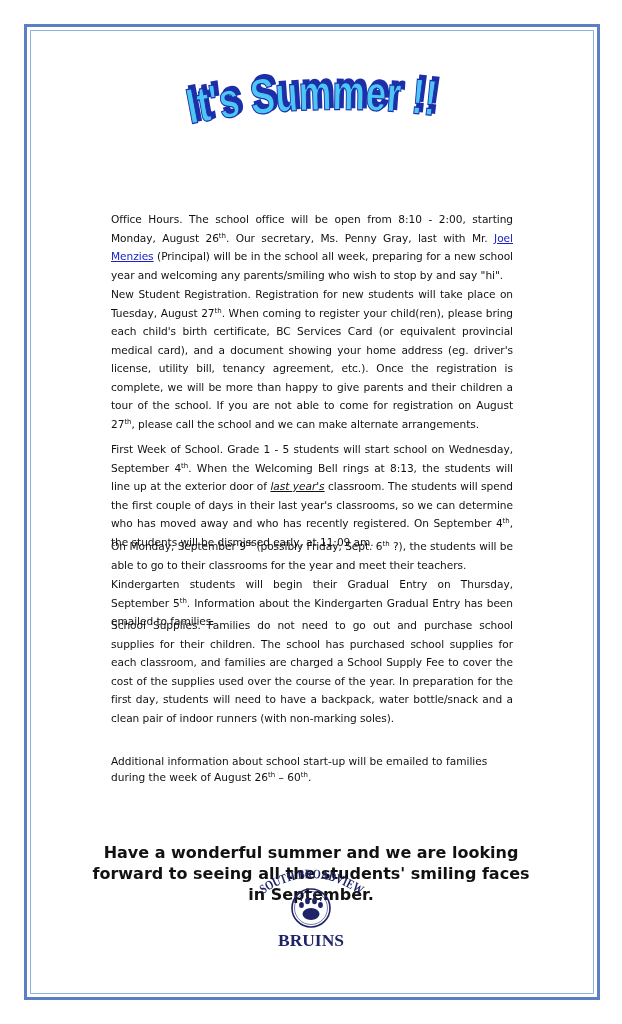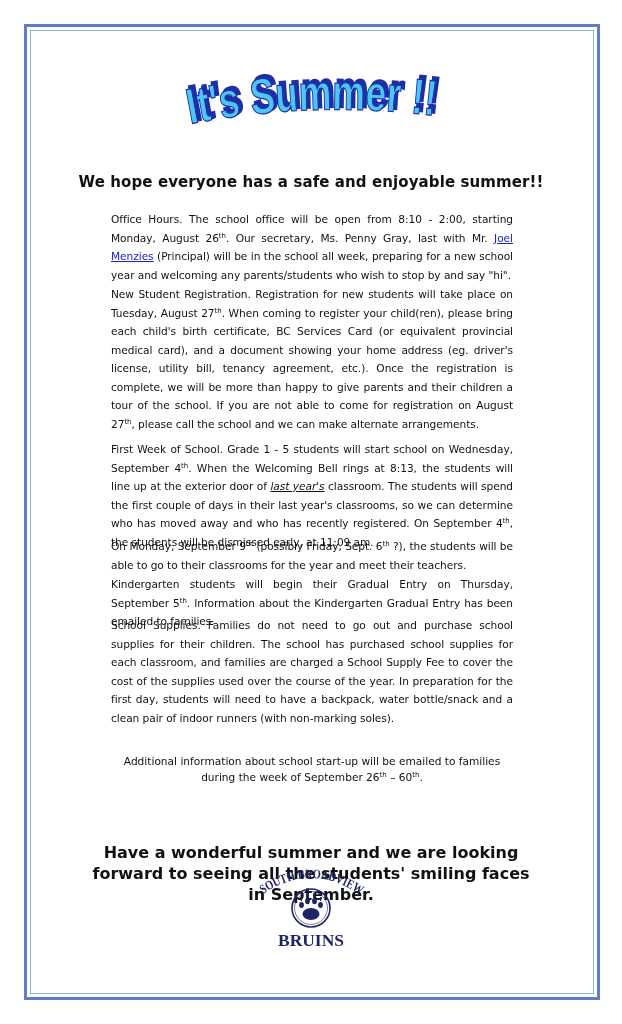--- a/index.html
+++ b/index.html
@@ -33,21 +33,21 @@
   .para sup { font-size: 7px; line-height: 0; vertical-align: 4px; }
   .para a { color: #1a22c8; text-decoration: underline; }
   .para .u { text-decoration: underline; font-style: italic; }
   #p-office { top: 210px; }
   #p-reg { top: 285px; }
   #p-first { top: 428px; margin-top: 12px; }
   #p-monday { top: 537px; }
   #p-kinder { top: 575px; }
   #p-supplies { top: 616px; }
   .additional {
-    position: absolute; left: 111px; width: 402px; top: 753px; text-align: center;
+    position: absolute; left: 111px; width: 402px; top: 753px; text-align: left;
     font-size: 10.6px; line-height: 16px;
   }
   .additional sup { font-size: 7px; line-height: 0; vertical-align: 4px; }
   .closing {
     position: absolute; left: 90px; width: 442px; top: 842px; text-align: center;
     font-size: 16px; font-weight: bold; line-height: 21px;
   }
   .logo {
     position: absolute; left: 255px; top: 860px; width: 112px; height: 90px;
   }
@@ -69,24 +69,23 @@
       </defs>
       <text font-family="Liberation Sans Narrow, Liberation Sans, sans-serif" font-weight="bold" font-size="50" fill="#1d2fa8" stroke="#1d2fa8" stroke-width="3" textLength="246" lengthAdjust="spacingAndGlyphs" transform="translate(3,-3)">
         <textPath href="#arc">It's Summer !!</textPath>
       </text>
       <text font-family="Liberation Sans Narrow, Liberation Sans, sans-serif" font-weight="bold" font-size="50" fill="#4cc6f5" stroke="#1d2fa8" stroke-width="1.2" textLength="246" lengthAdjust="spacingAndGlyphs">
         <textPath href="#arc">It's Summer !!</textPath>
       </text>
     </svg>
   </div>
 
-  <div class="headline">We hope everyone has a safe and enjoyable summer!!</div>
 
   <div class="para" id="p-office">
-    <b>Office Hours</b><span>.  The school office will be open from 8:10 - 2:00, starting Monday, August 26</span><sup>th</sup><span>.  Our secretary, Ms. Penny Gray, last with Mr. </span><a>Joel Menzies</a><span> (Principal) will be in the school all week, preparing for a new school year and welcoming any parents/students who wish to stop by and say "hi".</span>
+    <b>Office Hours</b><span>.  The school office will be open from 8:10 - 2:00, starting Monday, August 26</span><sup>th</sup><span>.  Our secretary, Ms. Penny Gray, last with Mr. </span><a>Joel Menzies</a><span> (Principal) will be in the school all week, preparing for a new school year and welcoming any parents/smiling who wish to stop by and say "hi".</span>
   </div>
 
   <div class="para" id="p-reg">
     <b>New Student Registration</b><span>.  Registration for new students will take place on Tuesday, August 27</span><sup>th</sup><span>.  When coming to register your child(ren), please bring each child's birth certificate, BC Services Card (or equivalent provincial medical card), and a document showing your home address (eg. driver's license, utility bill, tenancy agreement, etc.).  Once the registration is complete, we will be more than happy to give parents and their children a tour of the school.  If you are not able to come for registration on August 27</span><sup>th</sup><span>, please call the school and we can make alternate arrangements.</span>
   </div>
 
   <div class="para" id="p-first">
     <b>First Week of School</b><span>.  Grade 1 - 5 students will start school on Wednesday, September 4</span><sup>th</sup><span>.  When the Welcoming Bell rings at 8:13, the students will line up at the exterior door of </span><span class="u">last year's</span><span> classroom.  The students will spend the first couple of days in their last year's classrooms, so we can determine who has moved away and who has recently registered. On September 4</span><sup>th</sup><span>, the students will be dismissed early, at 11:09 am.</span>
   </div>
 
@@ -97,21 +96,21 @@
   <div class="para" id="p-kinder">
     <span>Kindergarten students will begin their Gradual Entry on Thursday, September 5</span><sup>th</sup><span>.  Information about the Kindergarten Gradual Entry has been emailed to families.</span>
   </div>
 
   <div class="para" id="p-supplies">
     <b>School Supplies</b><span>.  Families do not need to go out and purchase school supplies for their children.  The school has purchased school supplies for each classroom, and families are charged a School Supply Fee to cover the cost of the supplies used over the course of the year.  In preparation for the first day, students will need to have a backpack, water bottle/snack and a clean pair of indoor runners (with non-marking soles).</span>
   </div>
 
   <div class="additional">
     <div>Additional information about school start-up will be emailed to families</div>
-    <div><span>during the week of September 26</span><sup>th</sup><span> – 60</span><sup>th</sup><span>.</span></div>
+    <div><span>during the week of August 26</span><sup>th</sup><span> – 60</span><sup>th</sup><span>.</span></div>
   </div>
 
   <div class="closing">Have a wonderful summer and we are looking forward to seeing all the students' smiling faces in September.</div>
 
   <div class="logo">
     <svg viewBox="0 0 112 90">
       <defs>
         <path id="logoArc" d="M8,34 Q56,2 104,34" fill="none"></path>
       </defs>
       <text font-family="Liberation Serif, serif" font-weight="bold" font-size="13" fill="#1f2466" textLength="104" lengthAdjust="spacingAndGlyphs">

